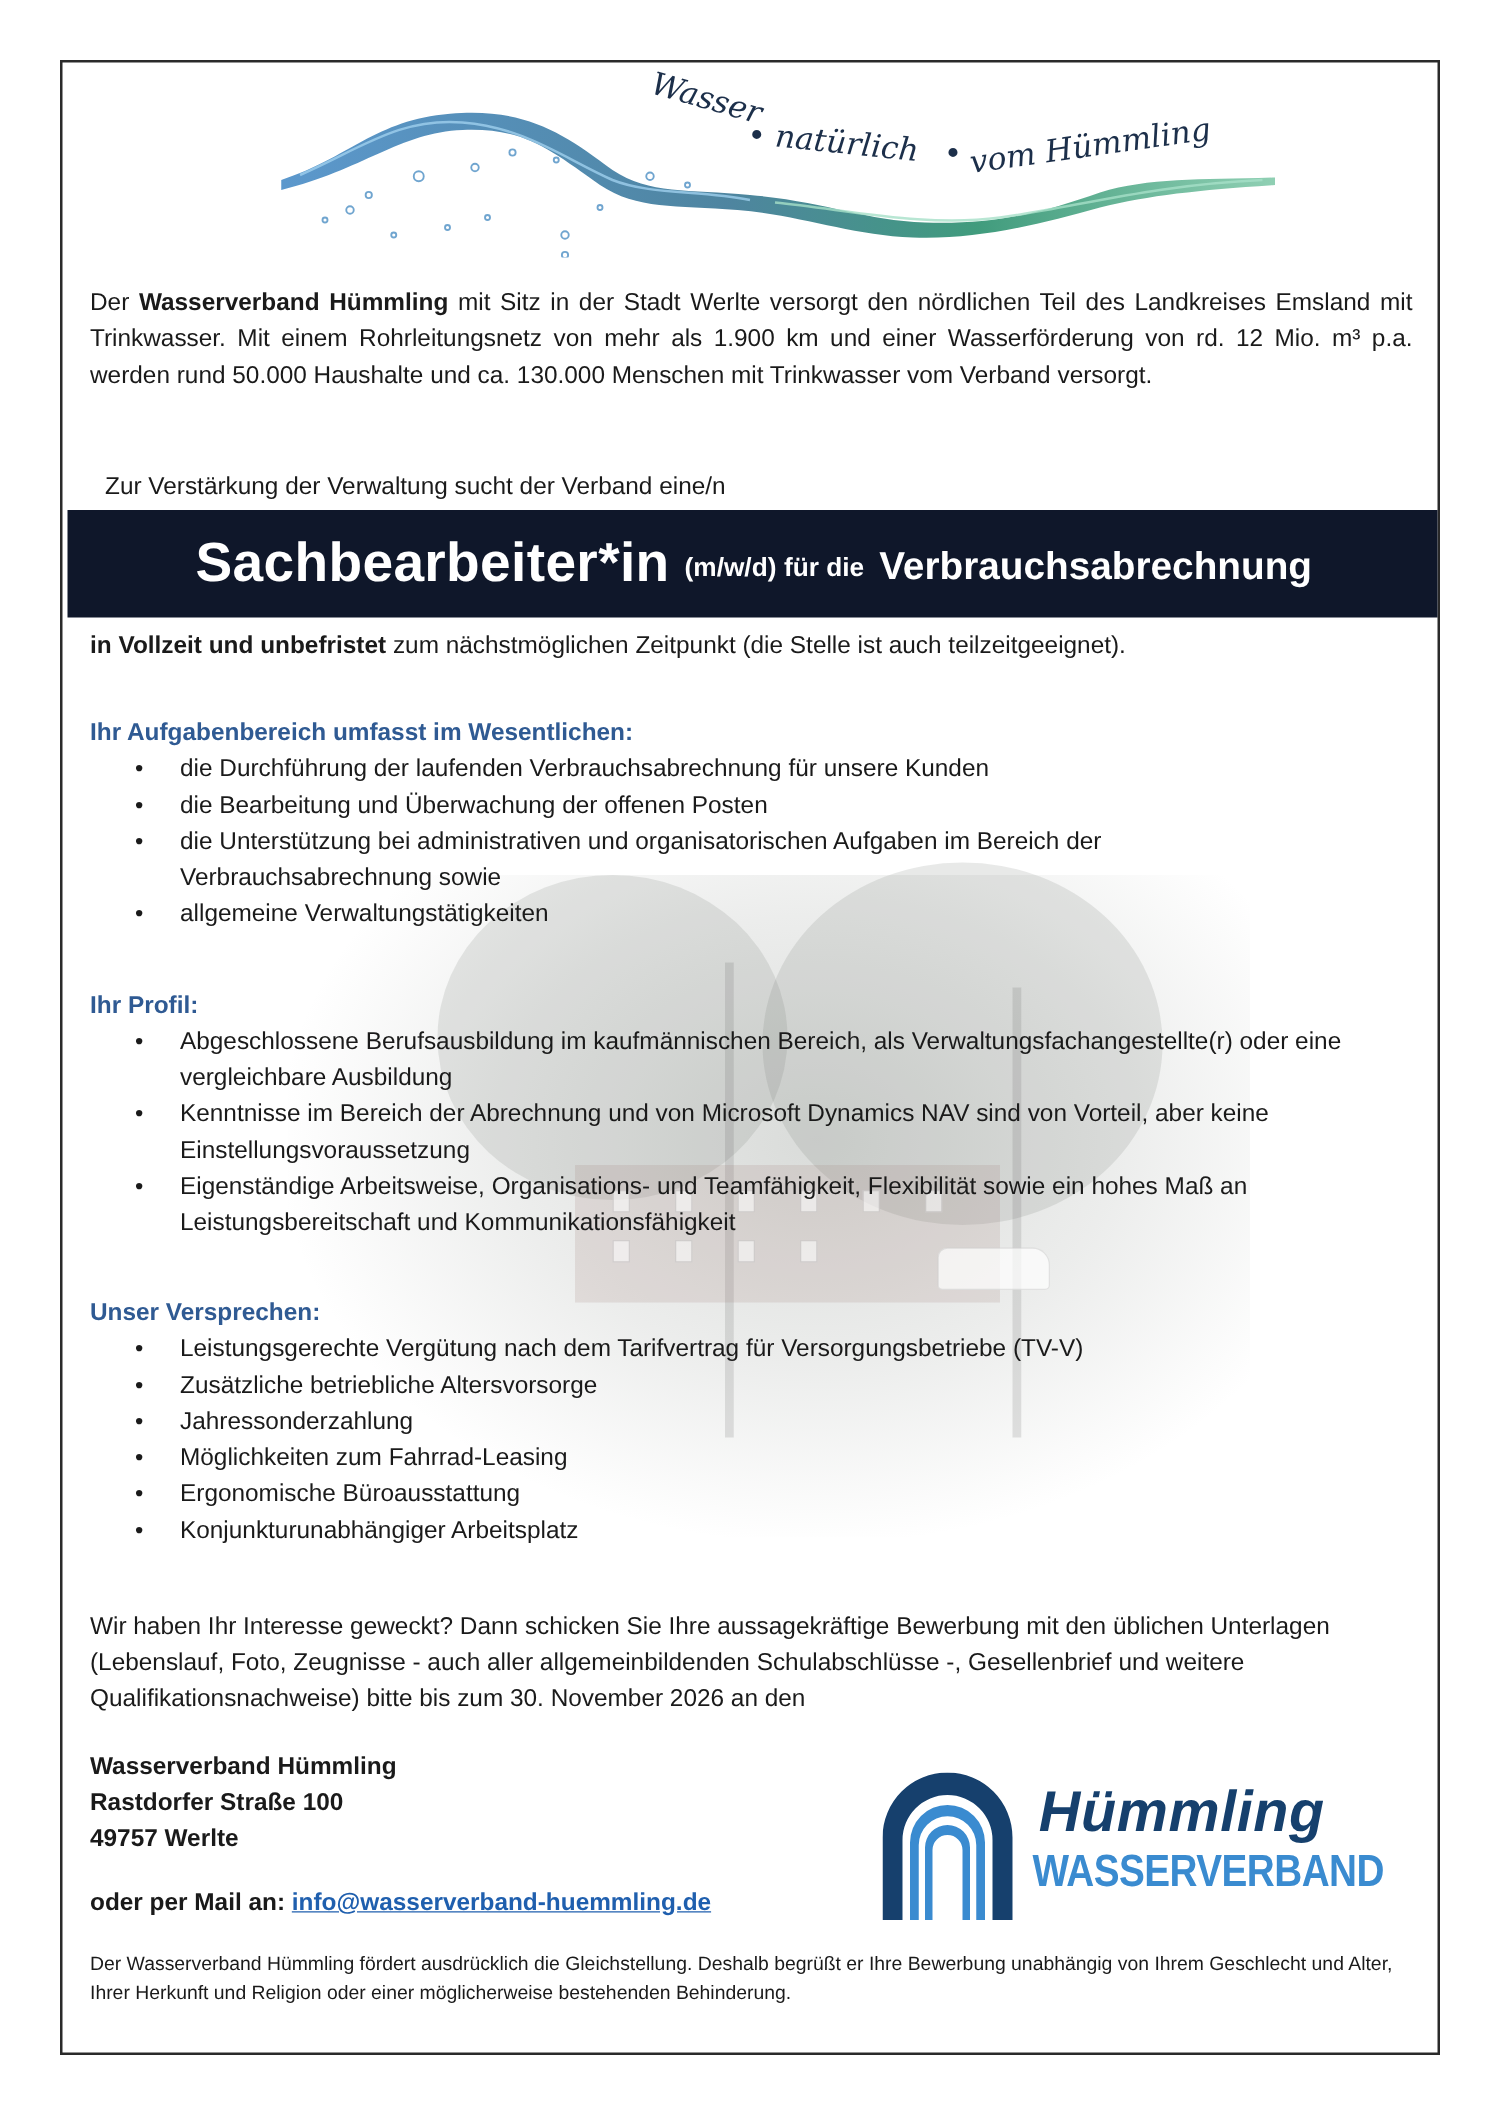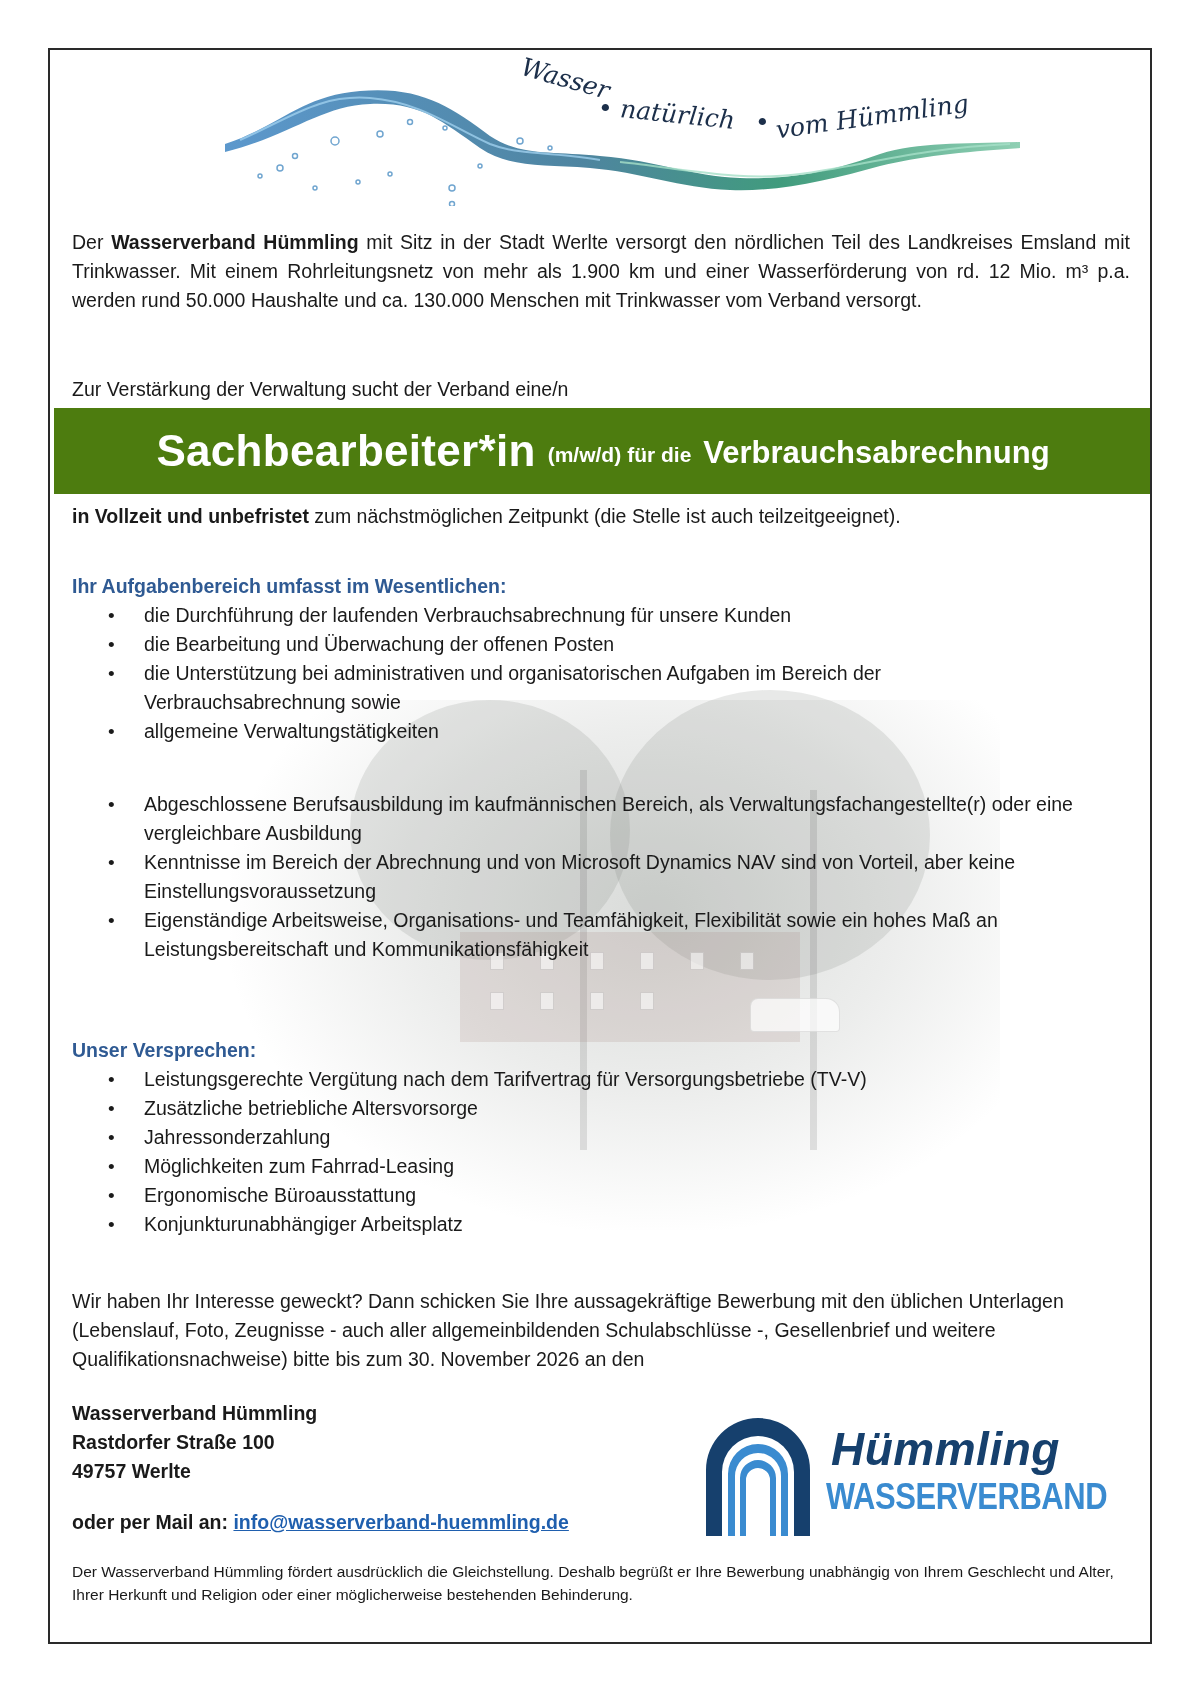--- a/index.html
+++ b/index.html
@@ -17,25 +17,25 @@
     position: absolute; font-family: "DejaVu Serif", serif; font-style: italic;
     color: #1c2f4a; font-size: 25px; white-space: nowrap;
   }
 
   .content { position: absolute; left: 22px; top: 0; width: 1058px; }
   .p { font-size: 19.5px; line-height: 29px; }
   .justify { text-align: justify; }
   b { font-weight: bold; }
 
   .intro { position: absolute; top: 178px; left: 0; width: 1058px; }
-  .lead { position: absolute; top: 325px; left: 0; }
+  .lead { position: absolute; top: 325px; left: 12px; }
 
   .banner {
     position: absolute; left: 4px; top: 358px; width: 1098px; height: 86px;
-    background: #4d7c0f; color: #ffffff;
+    background: #0f172a; color: #ffffff;
     display: flex; align-items: center; justify-content: center; white-space: nowrap;
   }
   .banner .big { font-size: 44px; font-weight: bold; letter-spacing: 0.3px; }
   .banner .small { font-size: 21px; font-weight: bold; margin: 0 6px 0 12px; position: relative; top: 4px; }
   .banner .mid { font-size: 31px; font-weight: bold; position: relative; top: 2px; }
 
   .subline { position: absolute; top: 452px; left: 0; }
 
   .section-title { color: #2f5a93; font-weight: bold; font-size: 19.5px; line-height: 29px; }
   .section { position: absolute; left: 0; width: 1058px; margin-top: 20px; }
@@ -153,20 +153,21 @@
       <div class="section-title">Ihr Aufgabenbereich umfasst im Wesentlichen:</div>
       <ul class="bullets">
         <li>die Durchführung der laufenden Verbrauchsabrechnung für unsere Kunden</li>
         <li>die Bearbeitung und Überwachung der offenen Posten</li>
         <li style="padding-right:160px;">die Unterstützung bei administrativen und organisatorischen Aufgaben im Bereich der Verbrauchsabrechnung sowie</li>
         <li>allgemeine Verwaltungstätigkeiten</li>
       </ul>
     </div>
 
     <div class="section" style="top:720px;">
+      <div class="section-title">Ihr Profil:</div>
       <ul class="bullets" style="padding-right:40px;">
         <li>Abgeschlossene Berufsausbildung im kaufmännischen Bereich, als Verwaltungsfachangestellte(r) oder eine vergleichbare Ausbildung</li>
         <li style="padding-right:60px;">Kenntnisse im Bereich der Abrechnung und von Microsoft Dynamics NAV sind von Vorteil, aber keine Einstellungsvoraussetzung</li>
         <li>Eigenständige Arbeitsweise, Organisations- und Teamfähigkeit, Flexibilität sowie ein hohes Maß an Leistungsbereitschaft und Kommunikationsfähigkeit</li>
       </ul>
     </div>
 
     <div class="section" style="top:966px;">
       <div class="section-title">Unser Versprechen:</div>
       <ul class="bullets">

